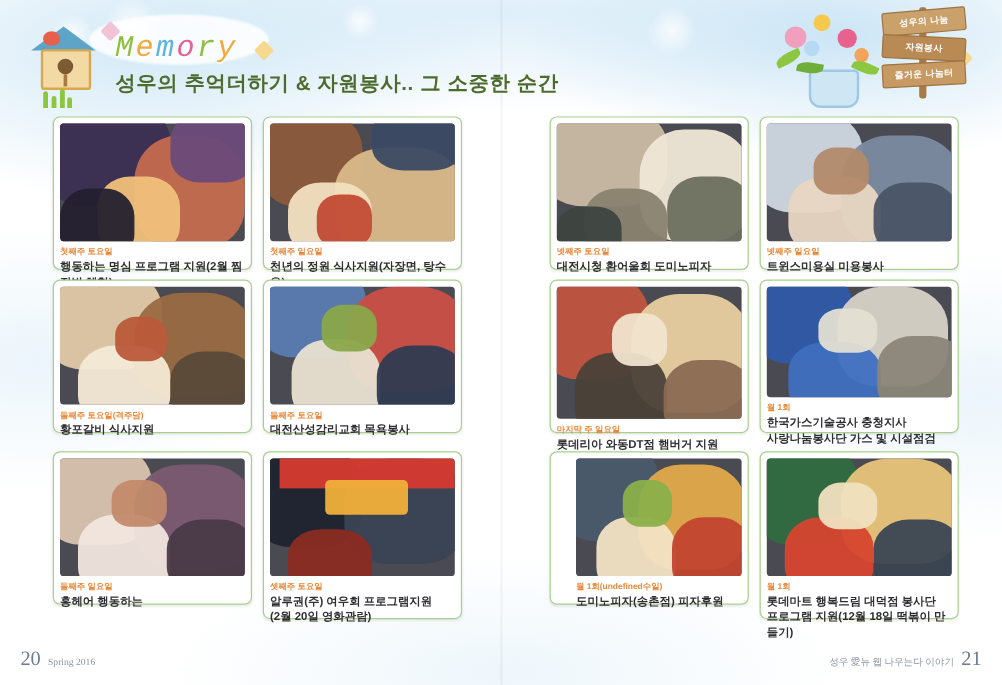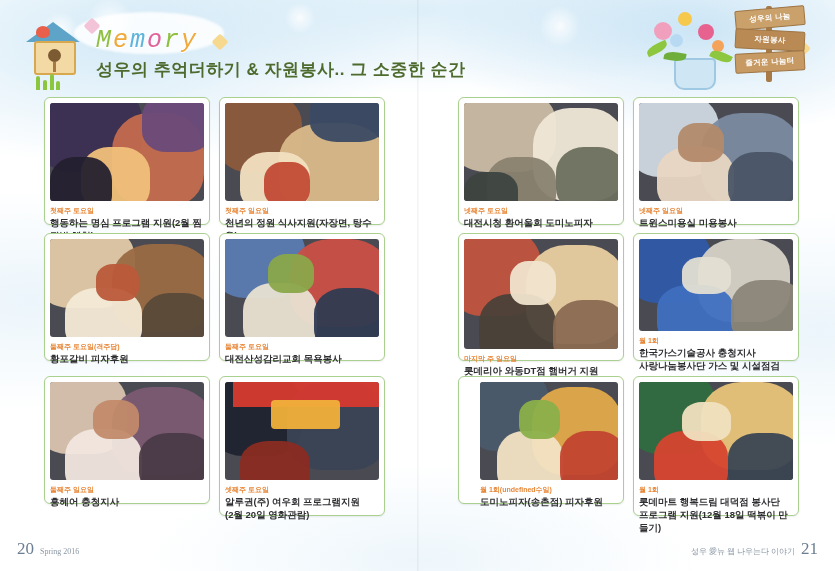--- a/index.html
+++ b/index.html
@@ -382,21 +382,21 @@
     <div class="photo">
       <div class="ph">
         <span style="left:-10%; top:-15%; width:65%; height:85%; background:#e0c9a6;"></span>
         <span style="left:40%; top:5%; width:65%; height:90%; background:#9a6a44;"></span>
         <span style="left:10%; top:50%; width:50%; height:65%; background:#f4ead6;"></span>
         <span style="left:60%; top:55%; width:45%; height:60%; background:#5a4a3a;"></span>
         <span style="left:30%; top:25%; width:28%; height:38%; background:#bb5a3a;"></span>
       </div>
     </div>
     <div class="meta">둘째주 토요일(격주담)</div>
-    <div class="title">황포갈비 피자후원</div>
+    <div class="title">황포갈비 식사지원</div>
   </div>
 
   <div class="card" style="left:219px; top:233px; width:166px; height:128px;">
     <div class="photo">
       <div class="ph">
         <span style="left:-8%; top:-20%; width:60%; height:80%; background:#5a7ab0;"></span>
         <span style="left:42%; top:0%; width:65%; height:90%; background:#c94f46;"></span>
         <span style="left:12%; top:45%; width:48%; height:70%; background:#e9e2d2;"></span>
         <span style="left:58%; top:50%; width:48%; height:65%; background:#2f3b52;"></span>
         <span style="left:28%; top:15%; width:30%; height:40%; background:#8aa64a;"></span>
@@ -439,21 +439,21 @@
     <div class="photo">
       <div class="ph">
         <span style="left:-10%; top:-12%; width:60%; height:85%; background:#d9c3b0;"></span>
         <span style="left:40%; top:5%; width:65%; height:90%; background:#7a5a72;"></span>
         <span style="left:10%; top:48%; width:50%; height:68%; background:#f1e6de;"></span>
         <span style="left:58%; top:52%; width:48%; height:62%; background:#4a3a46;"></span>
         <span style="left:28%; top:18%; width:30%; height:40%; background:#c28a6a;"></span>
       </div>
     </div>
     <div class="meta">둘째주 일요일</div>
-    <div class="title">홍헤어 충청지사</div>
+    <div class="title">홍헤어 행동하는</div>
   </div>
 
   <div class="card" style="left:219px; top:376px; width:166px; height:140px;">
     <div class="photo">
       <div class="ph">
         <span style="left:-10%; top:-10%; width:60%; height:85%; background:#1f2330;"></span>
         <span style="left:40%; top:0%; width:65%; height:90%; background:#3a4354;"></span>
         <span style="left:5%; top:-25%; width:95%; height:50%; background:#d63a2f; border-radius:0;"></span>
         <span style="left:30%; top:18%; width:45%; height:30%; background:#f0b03a; border-radius:4px;"></span>
         <span style="left:10%; top:60%; width:45%; height:55%; background:#8a2b22;"></span>

